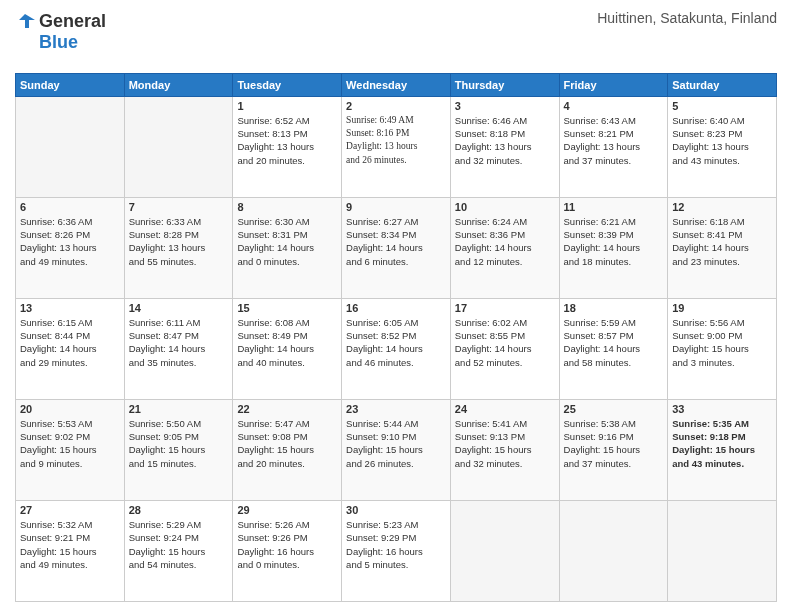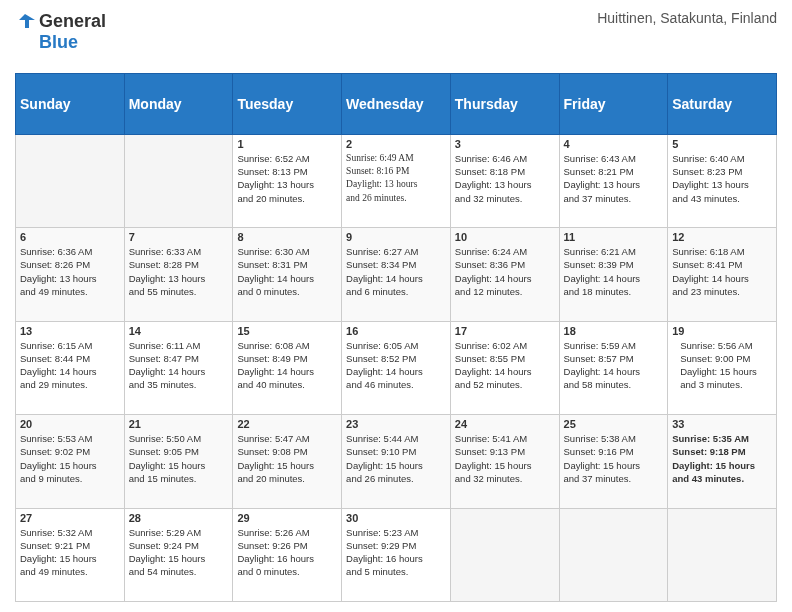--- a/index.html
+++ b/index.html
@@ -42,23 +42,23 @@
     }
     .calendar {
       flex: 1;
       border-collapse: collapse;
       width: 100%;
       font-size: 10px;
     }
     .calendar th {
       background: #2779c4;
       color: #fff;
-      padding: 22px 4px;
+      padding: 5px 4px;
       text-align: left;
-      font-size: 14px;
+      font-size: 11px;
       border: 1px solid #1a5fa8;
     }
     .calendar td {
       border: 1px solid #ccc;
       vertical-align: top;
       padding: 3px 4px;
       width: calc(100% / 7);
       min-height: 70px;
       background: #fff;
     }
@@ -246,21 +246,21 @@
           </td>
           <td>
             <span class="day-num">18</span>
             <div class="day-info" style="white-space: pre-line;">Sunrise: 5:59 AM
 Sunset: 8:57 PM
 Daylight: 14 hours
 and 58 minutes.</div>
           </td>
           <td>
             <span class="day-num">19</span>
-            <div class="day-info" style="white-space: pre-line; margin-left: 8px;">Sunrise: 5:56 AM
+            <div class="day-info" style="white-space: pre-line;">Sunrise: 5:56 AM
 Sunset: 9:00 PM
 Daylight: 15 hours
 and 3 minutes.</div>
           </td>
         </tr>
         <tr>
           <td>
             <span class="day-num">20</span>
             <div class="day-info" style="white-space: pre-line;">Sunrise: 5:53 AM
 Sunset: 9:02 PM

